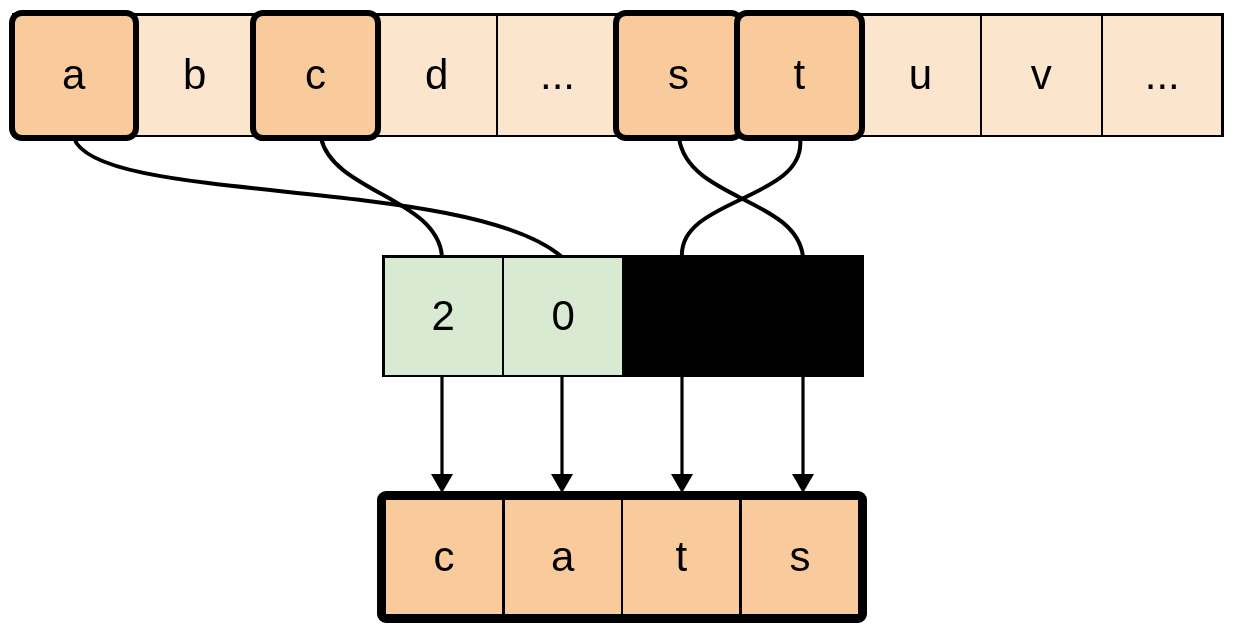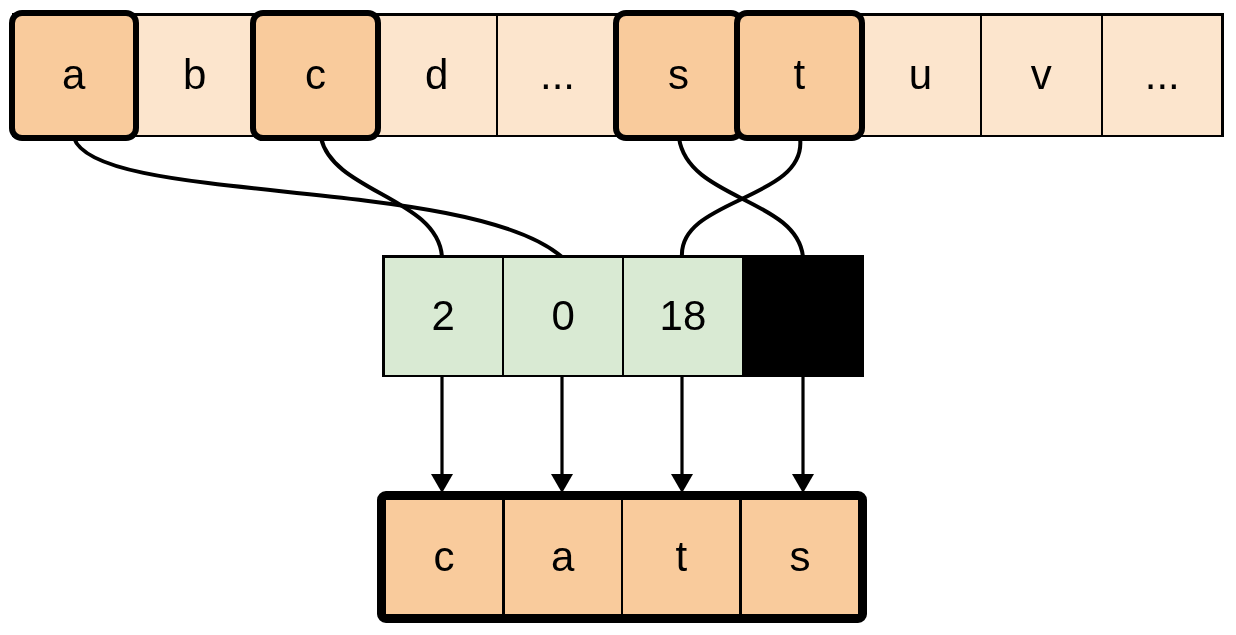--- a/index.html
+++ b/index.html
@@ -127,21 +127,20 @@
     <div class="cell hl">s</div>
     <div class="cell hl">t</div>
     <div class="cell">u</div>
     <div class="cell">v</div>
     <div class="cell">...</div>
   </div>
 
   <div class="row row-index">
     <div class="cell idx">2</div>
     <div class="cell idx">0</div>
-    <div class="cell idx">18</div>
   </div>
 
   <div class="row-result-outer">
     <div class="row-result">
       <div class="cell res">c</div>
       <div class="cell res">a</div>
       <div class="cell res">t</div>
       <div class="cell res">s</div>
     </div>
   </div>

